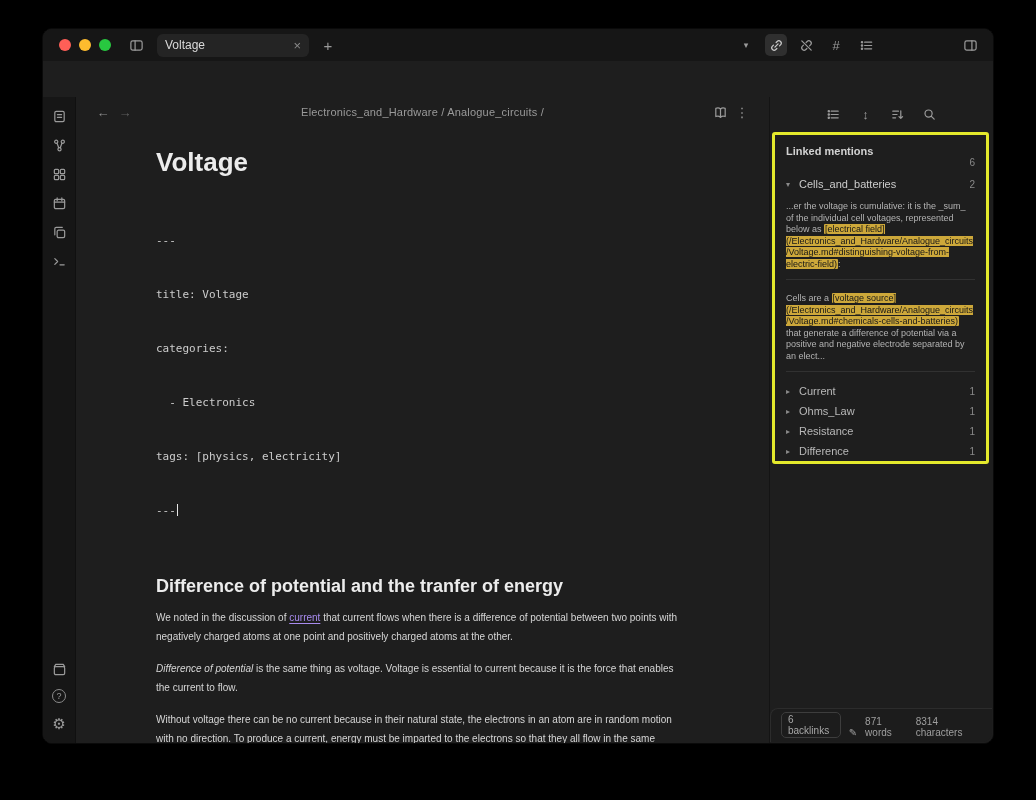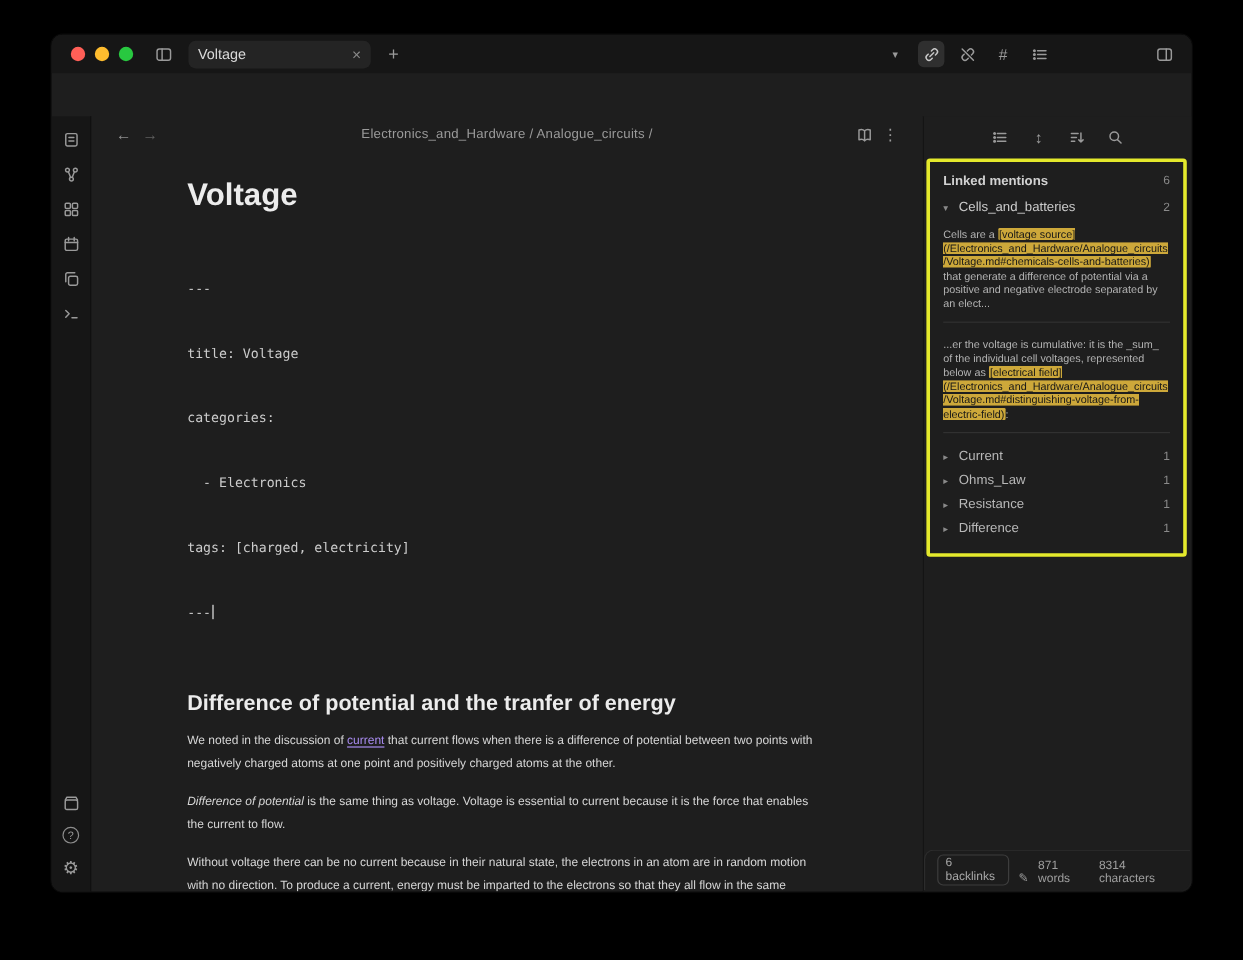--- a/index.html
+++ b/index.html
@@ -55,21 +55,21 @@
   .ilink { color:#a88bef; text-decoration:underline; text-underline-offset:2px; }
   em { }
   
   .sidebar { flex:0 0 224px; border-left:1px solid #141414; display:flex;
              flex-direction:column; position:relative; background:#1e1e1e; }
   .sidebar-toolbar { flex:0 0 34px; display:flex; align-items:center; justify-content:center;
                      gap:10px; color:#9a9a9a; }
   .panel { margin:1px 4px 0 2px; border:3px solid #e4e92c; border-radius:3px;
            padding:10px 11px 12px; height:332px; background:#1e1e1e; overflow:hidden; }
   .pl-header { display:flex; align-items:flex-start; font-size:11px; font-weight:700;
-               color:#d2d2d2; margin-bottom:10px; }
+               color:#d2d2d2; margin-bottom:10px;flex-direction:column; }
   .pl-count { margin-left:auto; color:#8a8a8a; font-weight:400; font-size:10px; }
   .group-row { display:flex; align-items:center; gap:5px; font-size:11px; color:#cccccc;
                margin-bottom:7px; }
   .tri { font-size:8px; color:#8a8a8a; width:8px; }
   .excerpt { font-size:9px; line-height:11.5px; color:#b3b3b3; padding:4px 0 9px;
              border-bottom:1px solid #313131; margin-bottom:9px;
              overflow-wrap:anywhere; word-break:break-word; }
   .hl { background:#cda83a; color:#171717; border-radius:1px; padding:0 1px; }
   .collapsed-row { display:flex; align-items:center; gap:5px; font-size:11px;
                    color:#b8b8b8; height:20px; }
@@ -211,21 +211,21 @@
       </div>
 
       <div class="editor">
         <h1>Voltage</h1>
 
         <div class="frontmatter">
           <div>---</div>
           <div>title: Voltage</div>
           <div>categories:</div>
           <div>  - Electronics</div>
-          <div>tags: [charged, electricity]</div>
+          <div>tags: [physics, electricity]</div>
           <div><span>---</span><span class="caret"></span></div>
         </div>
 
         <h2>Difference of potential and the tranfer of energy</h2>
         <p><span>We noted in the discussion of </span><a href="#" class="ilink">current</a><span> that current flows when there is a difference of potential between two points with negatively charged atoms at one point and positively charged atoms at the other.</span></p>
         <p><em>Difference of potential</em><span> is the same thing as voltage. Voltage is essential to current because it is the force that enables the current to flow.</span></p>
         <p><span>Without voltage there can be no current because in their natural state, the electrons in an atom are in random motion with no direction. To produce a current, energy must be imparted to the electrons so that they all flow in the same direction.</span></p>
 
       </div>
     </div>
@@ -259,22 +259,22 @@
           <span>Linked mentions</span>
           <span class="pl-count">6</span>
         </div>
 
         <div class="group-row">
           <span class="tri">▾</span>
           <span>Cells_and_batteries</span>
           <span class="pl-count">2</span>
         </div>
 
+        <div class="excerpt"><span>...er the voltage is cumulative: it is the _sum_ of the individual cell voltages, represented below as </span><span class="hl">[electrical field](/Electronics_and_Hardware/Analogue_circuits/Voltage.md#distinguishing-voltage-from-electric-field)</span><span>:</span></div>
         <div class="excerpt"><span>Cells are a </span><span class="hl">[voltage source](/Electronics_and_Hardware/Analogue_circuits/Voltage.md#chemicals-cells-and-batteries)</span><span> that generate a difference of potential via a positive and negative electrode separated by an elect...</span></div>
-        <div class="excerpt"><span>...er the voltage is cumulative: it is the _sum_ of the individual cell voltages, represented below as </span><span class="hl">[electrical field](/Electronics_and_Hardware/Analogue_circuits/Voltage.md#distinguishing-voltage-from-electric-field)</span><span>:</span></div>
 
         <div class="collapsed-row">
           <span class="tri">▸</span>
           <span>Current</span>
           <span class="pl-count">1</span>
         </div>
         <div class="collapsed-row">
           <span class="tri">▸</span>
           <span>Ohms_Law</span>
           <span class="pl-count">1</span>

